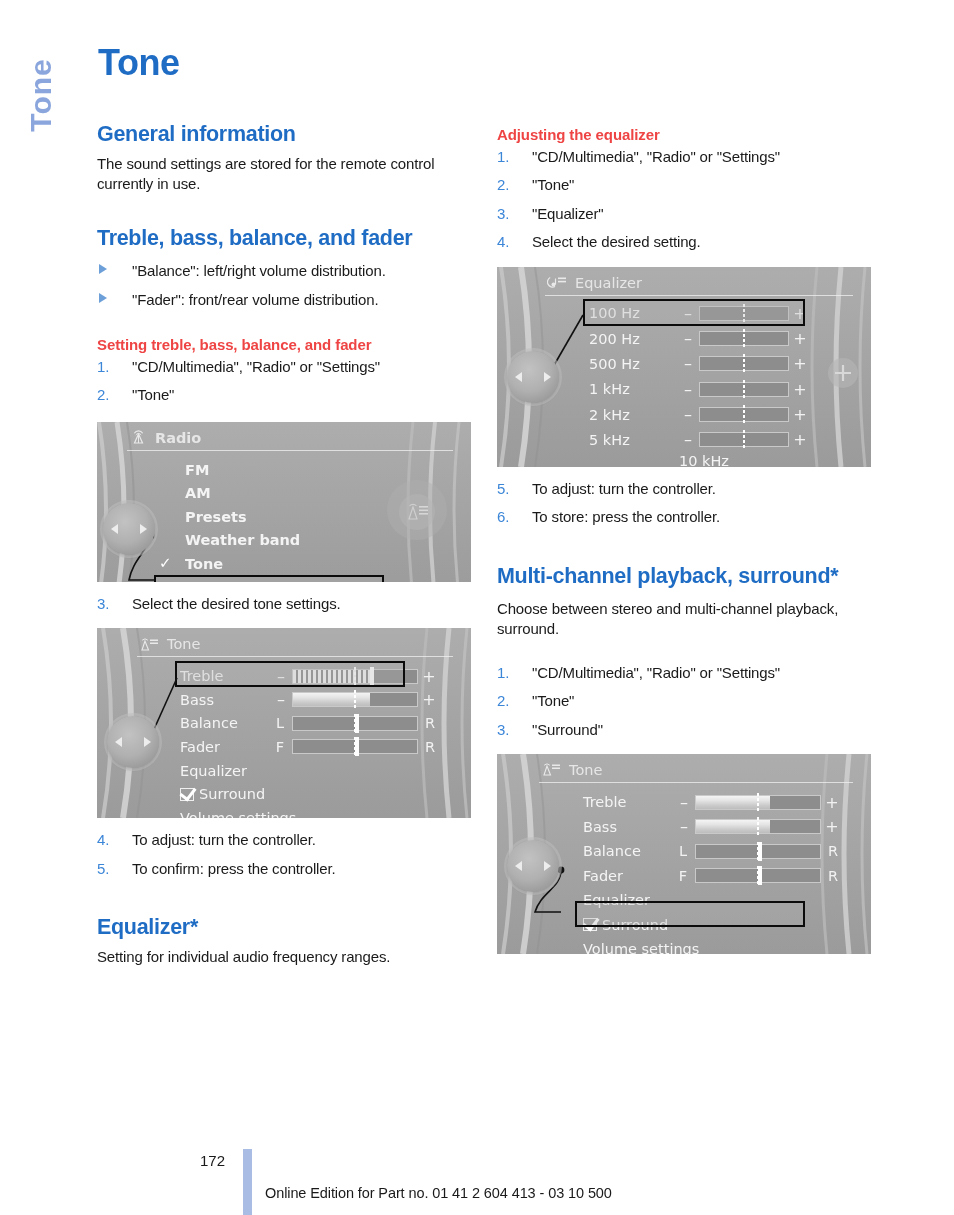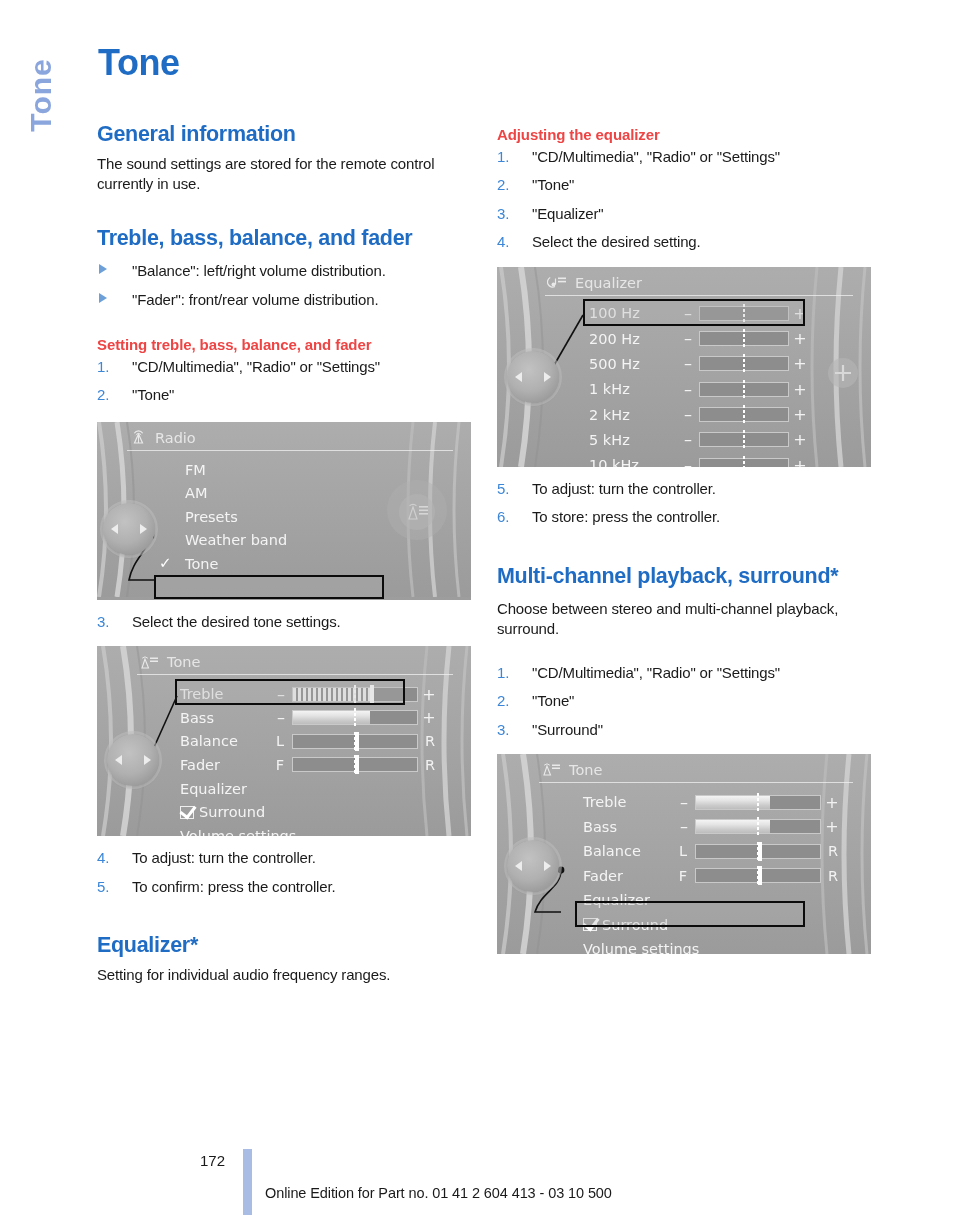--- a/index.html
+++ b/index.html
@@ -327,21 +327,21 @@
 
     <h3 class="sub">Setting treble, bass, balance, and fader</h3>
 
     <ol class="steps">
       <li><span class="num">1.</span><span>"CD/Multimedia", "Radio" or "Settings"</span></li>
       <li><span class="num">2.</span><span>"Tone"</span></li>
     </ol>
 
     <div class="sp-8"></div>
 
-    <div class="idrive" style="height:178px;">
+    <div class="idrive" style="height:160px;font-weight:bold;">
       <svg class="bg-arcs" viewBox="0 0 374 175" preserveAspectRatio="none">
         <defs>
           <linearGradient id="bgA" x1="0" y1="0" x2="0" y2="1">
             <stop offset="0" stop-color="#adadad"></stop>
               <stop offset="1" stop-color="#9b9b9b"></stop>
           </linearGradient>
         </defs>
         <rect width="374" height="175" fill="url(#bgA)"></rect>
         <path d="M 2 0 Q 16 88 2 175" stroke="#c8c8c8" stroke-width="4" fill="none" opacity=".85"></path>
         <path d="M 20 0 Q 34 88 20 175" stroke="#d2d2d2" stroke-width="5" fill="none" opacity=".9"></path>
@@ -607,21 +607,21 @@
           <span class="sld-plus">+</span>
         </div>
         <div class="row" style="height:25.3px;">
           <span class="label" style="width:92px;">5 kHz</span>
           <span class="sld-minus">–</span>
           <span class="bar" style="width:90px;margin:0 4px;">
               <span class="center-tick"></span>
             </span>
           <span class="sld-plus">+</span>
         </div>
-        <div class="row" style="height:25.3px;">
+        <div class="row" style="height:25.3px;flex-direction:column;">
           <span class="label" style="width:92px;">10 kHz</span>
           <span class="sld-minus">–</span>
           <span class="bar" style="width:90px;margin:0 4px;">
               <span class="center-tick"></span>
             </span>
           <span class="sld-plus">+</span>
         </div>
       </div>
 
       <div class="selbox" style="left:86px; top:32px; width:222px; height:27px;"></div>

